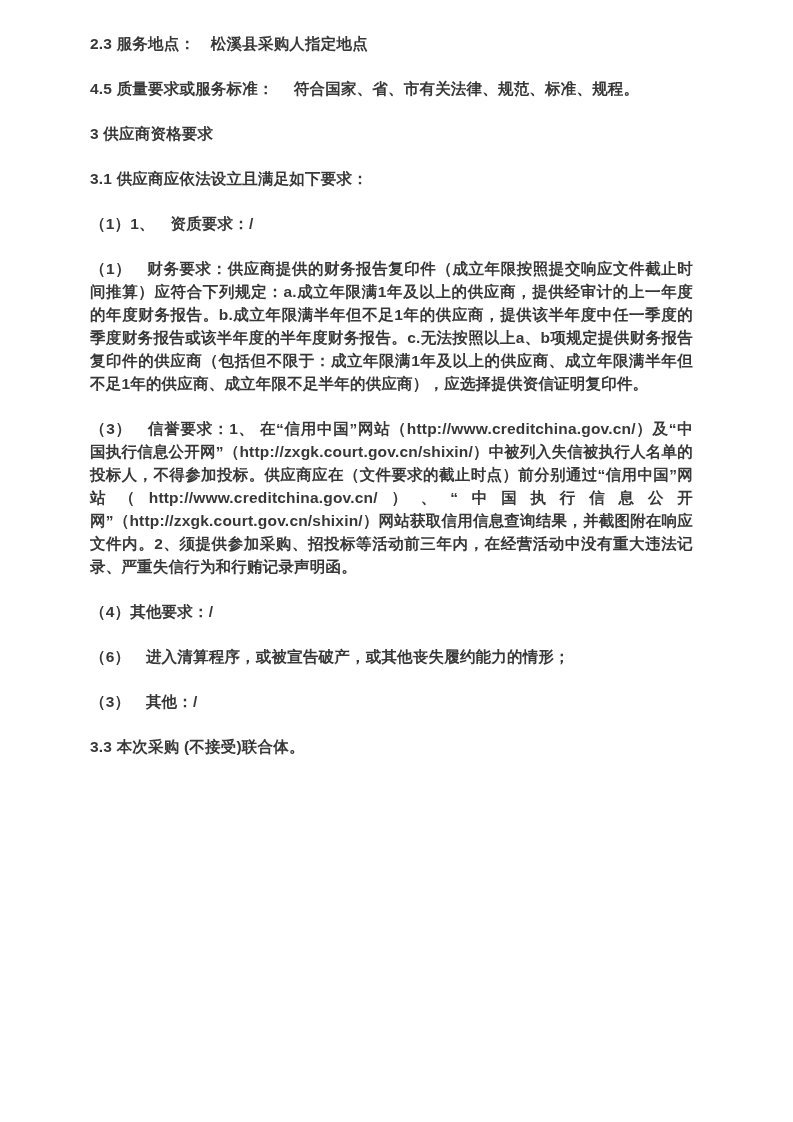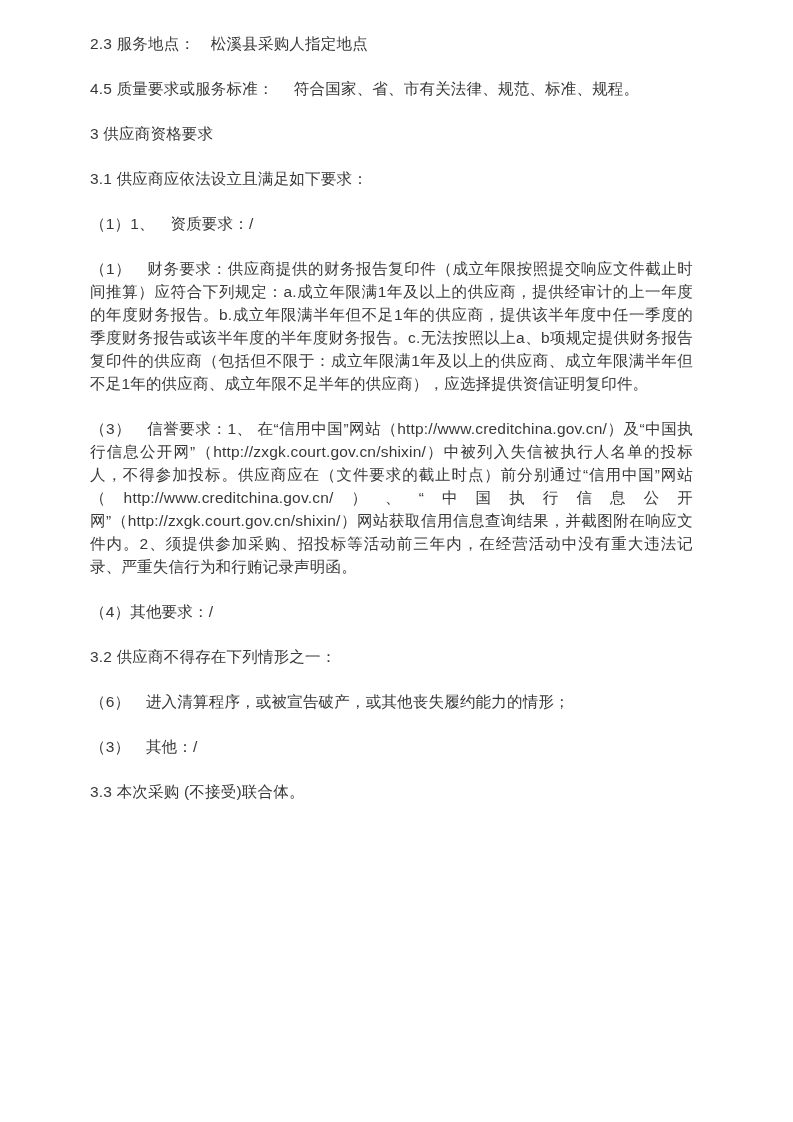--- a/index.html
+++ b/index.html
@@ -21,31 +21,31 @@
     padding: 32px 100px 0 90px;
     background: #ffffff;
   }
   .para {
     font-size: 15.5px;
     line-height: 23px;
     margin: 0 0 22px 0;
     text-align: justify;
     letter-spacing: 0.2px;
     word-break: break-word;
+    font-weight: bold;
   }
 </style>
 </head>
 <body>
 
 <div class="page">
   <p class="para">2.3 服务地点：　松溪县采购人指定地点</p>
   <p class="para">4.5 质量要求或服务标准：　 符合国家、省、市有关法律、规范、标准、规程。</p>
   <p class="para">3 供应商资格要求</p>
   <p class="para">3.1 供应商应依法设立且满足如下要求：</p>
   <p class="para">（1）1、　资质要求：/</p>
   <p class="para">（1）　财务要求：供应商提供的财务报告复印件（成立年限按照提交响应文件截止时间推算）应符合下列规定：a.成立年限满1年及以上的供应商，提供经审计的上一年度的年度财务报告。b.成立年限满半年但不足1年的供应商，提供该半年度中任一季度的季度财务报告或该半年度的半年度财务报告。c.无法按照以上a、b项规定提供财务报告复印件的供应商（包括但不限于：成立年限满1年及以上的供应商、成立年限满半年但不足1年的供应商、成立年限不足半年的供应商），应选择提供资信证明复印件。</p>
   <p class="para">（3）　信誉要求：1、 在“信用中国”网站（http://www.creditchina.gov.cn/）及“中国执行信息公开网”（http://zxgk.court.gov.cn/shixin/）中被列入失信被执行人名单的投标人，不得参加投标。供应商应在（文件要求的截止时点）前分别通过“信用中国”网站（http://www.creditchina.gov.cn/）、“中国执行信息公开网”（http://zxgk.court.gov.cn/shixin/）网站获取信用信息查询结果，并截图附在响应文件内。2、须提供参加采购、招投标等活动前三年内，在经营活动中没有重大违法记录、严重失信行为和行贿记录声明函。</p>
   <p class="para">（4）其他要求：/</p>
-  <p class="para">3.2 供应商不得存在下列情形之一：</p>
   <p class="para">（6）　进入清算程序，或被宣告破产，或其他丧失履约能力的情形；</p>
   <p class="para">（3）　其他：/</p>
   <p class="para">3.3 本次采购 (不接受)联合体。</p>
 </div>
 
 </body></html>

